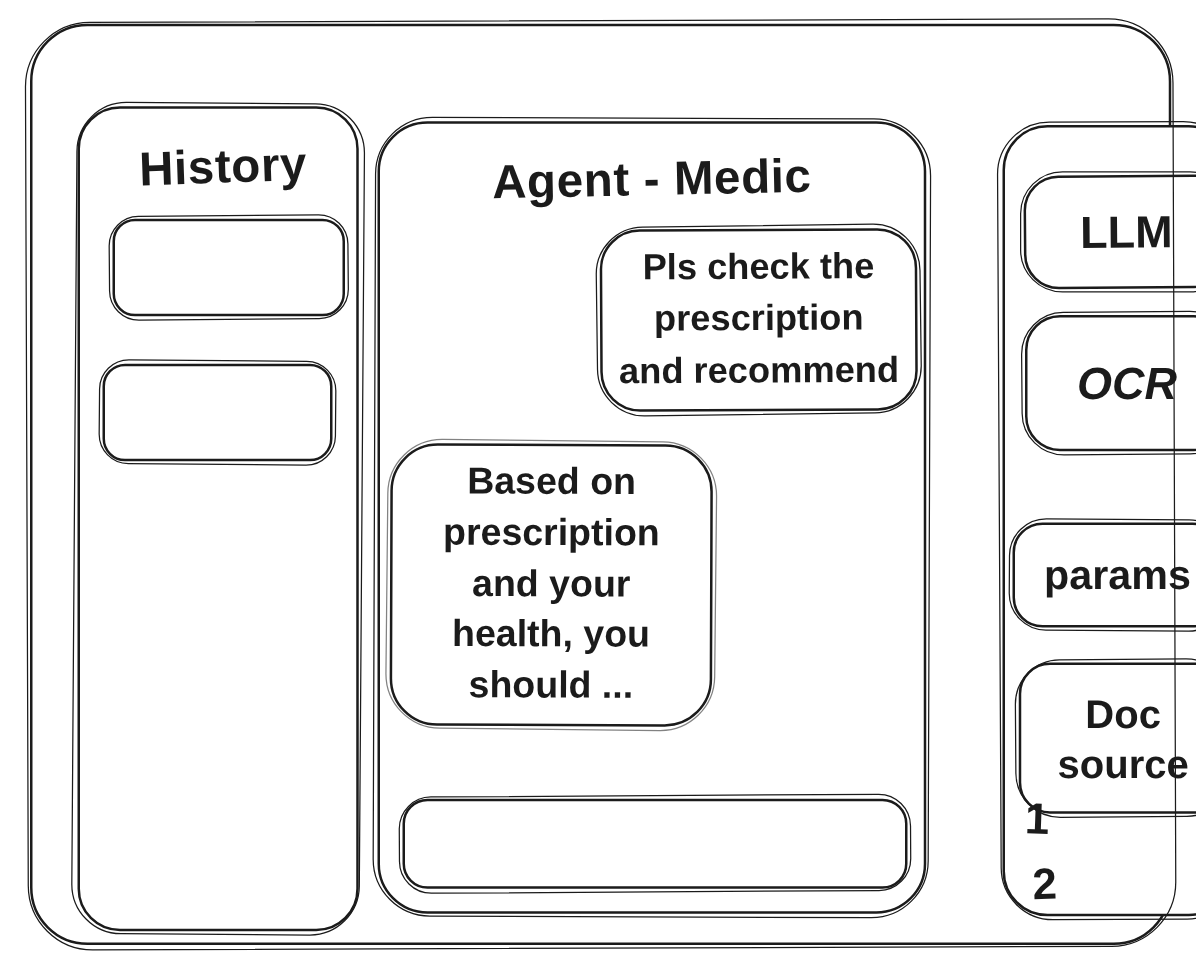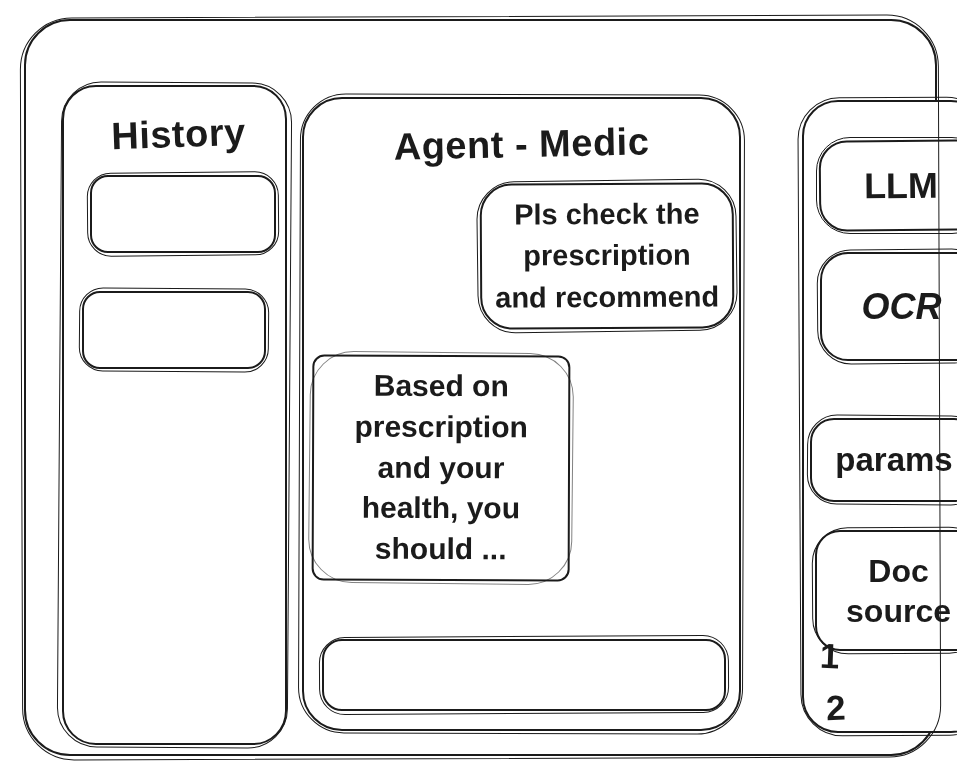--- a/index.html
+++ b/index.html
@@ -54,21 +54,21 @@
     transform: rotate(-1.2deg); letter-spacing: .5px;
   }
   .bubble {
     display: flex; align-items: center; justify-content: center;
     text-align: center; font-weight: 700;
     white-space: pre-line;
   }
   .bubble-user  { left: 176px; top: 84px;  width: 254px; height: 146px; --r: 32px; --tilt: -0.45deg;
                   font-size: 29px; line-height: 1.42; transform: rotate(-0.3deg); }
   .bubble-agent { left: 8px;   top: 256px; width: 258px; height: 226px; --r: 38px; --tilt: 0.4deg;
-                  font-size: 30px; line-height: 1.36; transform: rotate(0.2deg); border-radius: 12px; }
+                  font-size: 30px; line-height: 1.36; transform: rotate(0.2deg); }
   .composer { left: 18px; top: 540px; width: 404px; height: 72px; --r: 20px; --tilt: -0.35deg; }
   .composer input {
     width: 100%; height: 100%;
     border: none; outline: none; background: transparent;
     font: inherit; font-size: 28px; color: var(--ink);
     padding: 0 20px; border-radius: inherit;
   }
 
   
   .tools   { left: 776px; top: 79px;  width: 185px; height: 633px; --r: 36px; --tilt: -0.3deg; }

